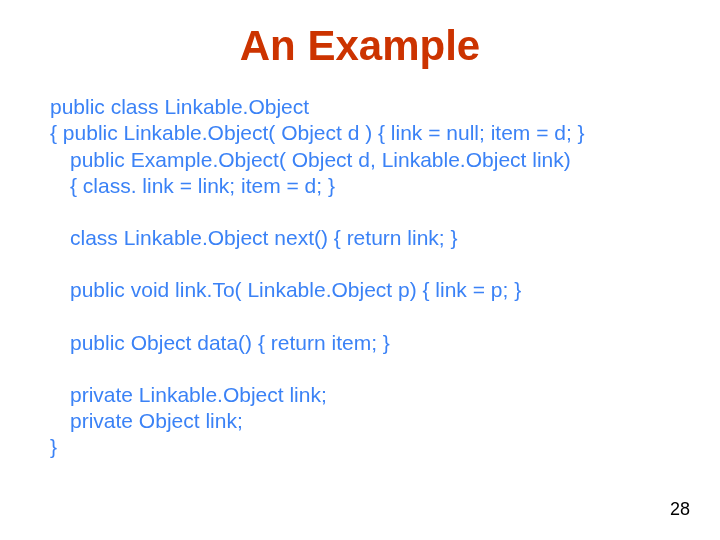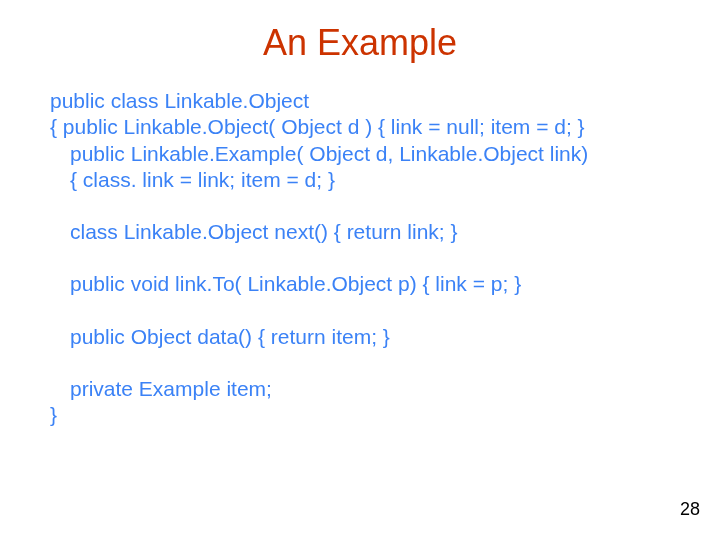--- a/index.html
+++ b/index.html
@@ -13,22 +13,22 @@
   }
   .slide {
     position: relative;
     width: 720px;
     height: 540px;
     box-sizing: border-box;
   }
   .title {
     text-align: center;
     color: #cc3300;
-    font-size: 36px;
-    font-weight: 400;
+    font-size: 42px;
+    font-weight: 700;
     margin-top: 22px;
     margin-bottom: 24px;
   }
   .body {
     color: #3b82f6;
     font-size: 21px;
     line-height: 1.25;
     padding-left: 50px;
     padding-right: 40px;
   }
@@ -36,44 +36,45 @@
     margin: 0;
   }
   .indent {
     padding-left: 20px;
   }
   .spacer {
     height: 26px;
   }
   .pagenum {
     position: absolute;
-    right: 20px;
+    right: 30px;
     bottom: 42px;
     font-size: 18px;
     color: #000000;
   }
 </style>
 </head>
 <body>
 
 <div class="slide">
 
   <div class="title">An Example</div>
 
   <div class="body">
     <p>public class Linkable.Object</p>
     <p>{ public Linkable.Object( Object d ) { link = null; item = d; }</p>
-    <p class="indent">public Linkable.Example( Object d, Linkable.Object link)</p>
+    <p class="indent">public Example.Object( Object d, Linkable.Object link)</p>
     <p class="indent">{ class. link = link;  item = d; }</p>
     <div class="spacer"></div>
     <p class="indent">class Linkable.Object next() { return link; }</p>
     <div class="spacer"></div>
     <p class="indent">public void link.To( Linkable.Object p) { link = p; }</p>
     <div class="spacer"></div>
     <p class="indent">public Object data() { return item; }</p>
     <div class="spacer"></div>
-    <p class="indent">private Example item;</p>
+    <p class="indent">private Linkable.Object link;</p>
+    <p class="indent">private Object link;</p>
     <p>}</p>
   </div>
 
   <div class="pagenum">28</div>
 
 </div>
 
 </body></html>

